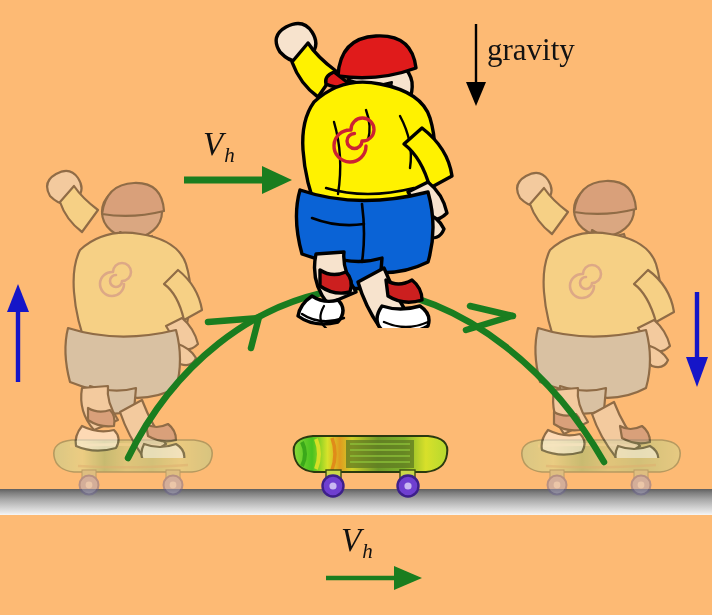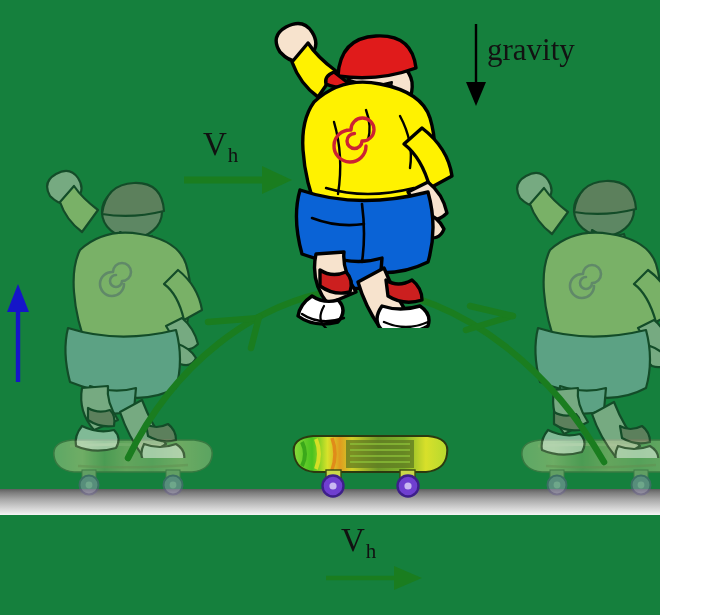--- a/index.html
+++ b/index.html
@@ -2,39 +2,40 @@
 <html><head>
 <meta charset="utf-8">
 <style>
   html, body {
     margin: 0;
     padding: 0;
     background: #ffffff;
   }
   #scene {
     position: relative;
-    width: 660px;
+    width: 712px;
     height: 615px;
-    background: #15803d;
+    background: #fdba74;
     overflow: hidden;
     font-family: "Liberation Serif", serif;
   }
   .abs { position: absolute; }
 
   
   .label-gravity {
     left: 487px; top: 32px;
     font-family: "Liberation Serif", serif;
     font-size: 31px;
     color: #121212;
     letter-spacing: 0px;
     white-space: nowrap;
   }
   .label-vh {
     font-family: "Liberation Serif", serif;
+    font-style: italic;
     color: #111111;
     white-space: nowrap;
     line-height: 1;
   }
   .label-vh .v { font-size: 33px; }
   .label-vh .sub {
     font-size: 21px;
     position: relative;
     top: 7px;
     left: 1px;

